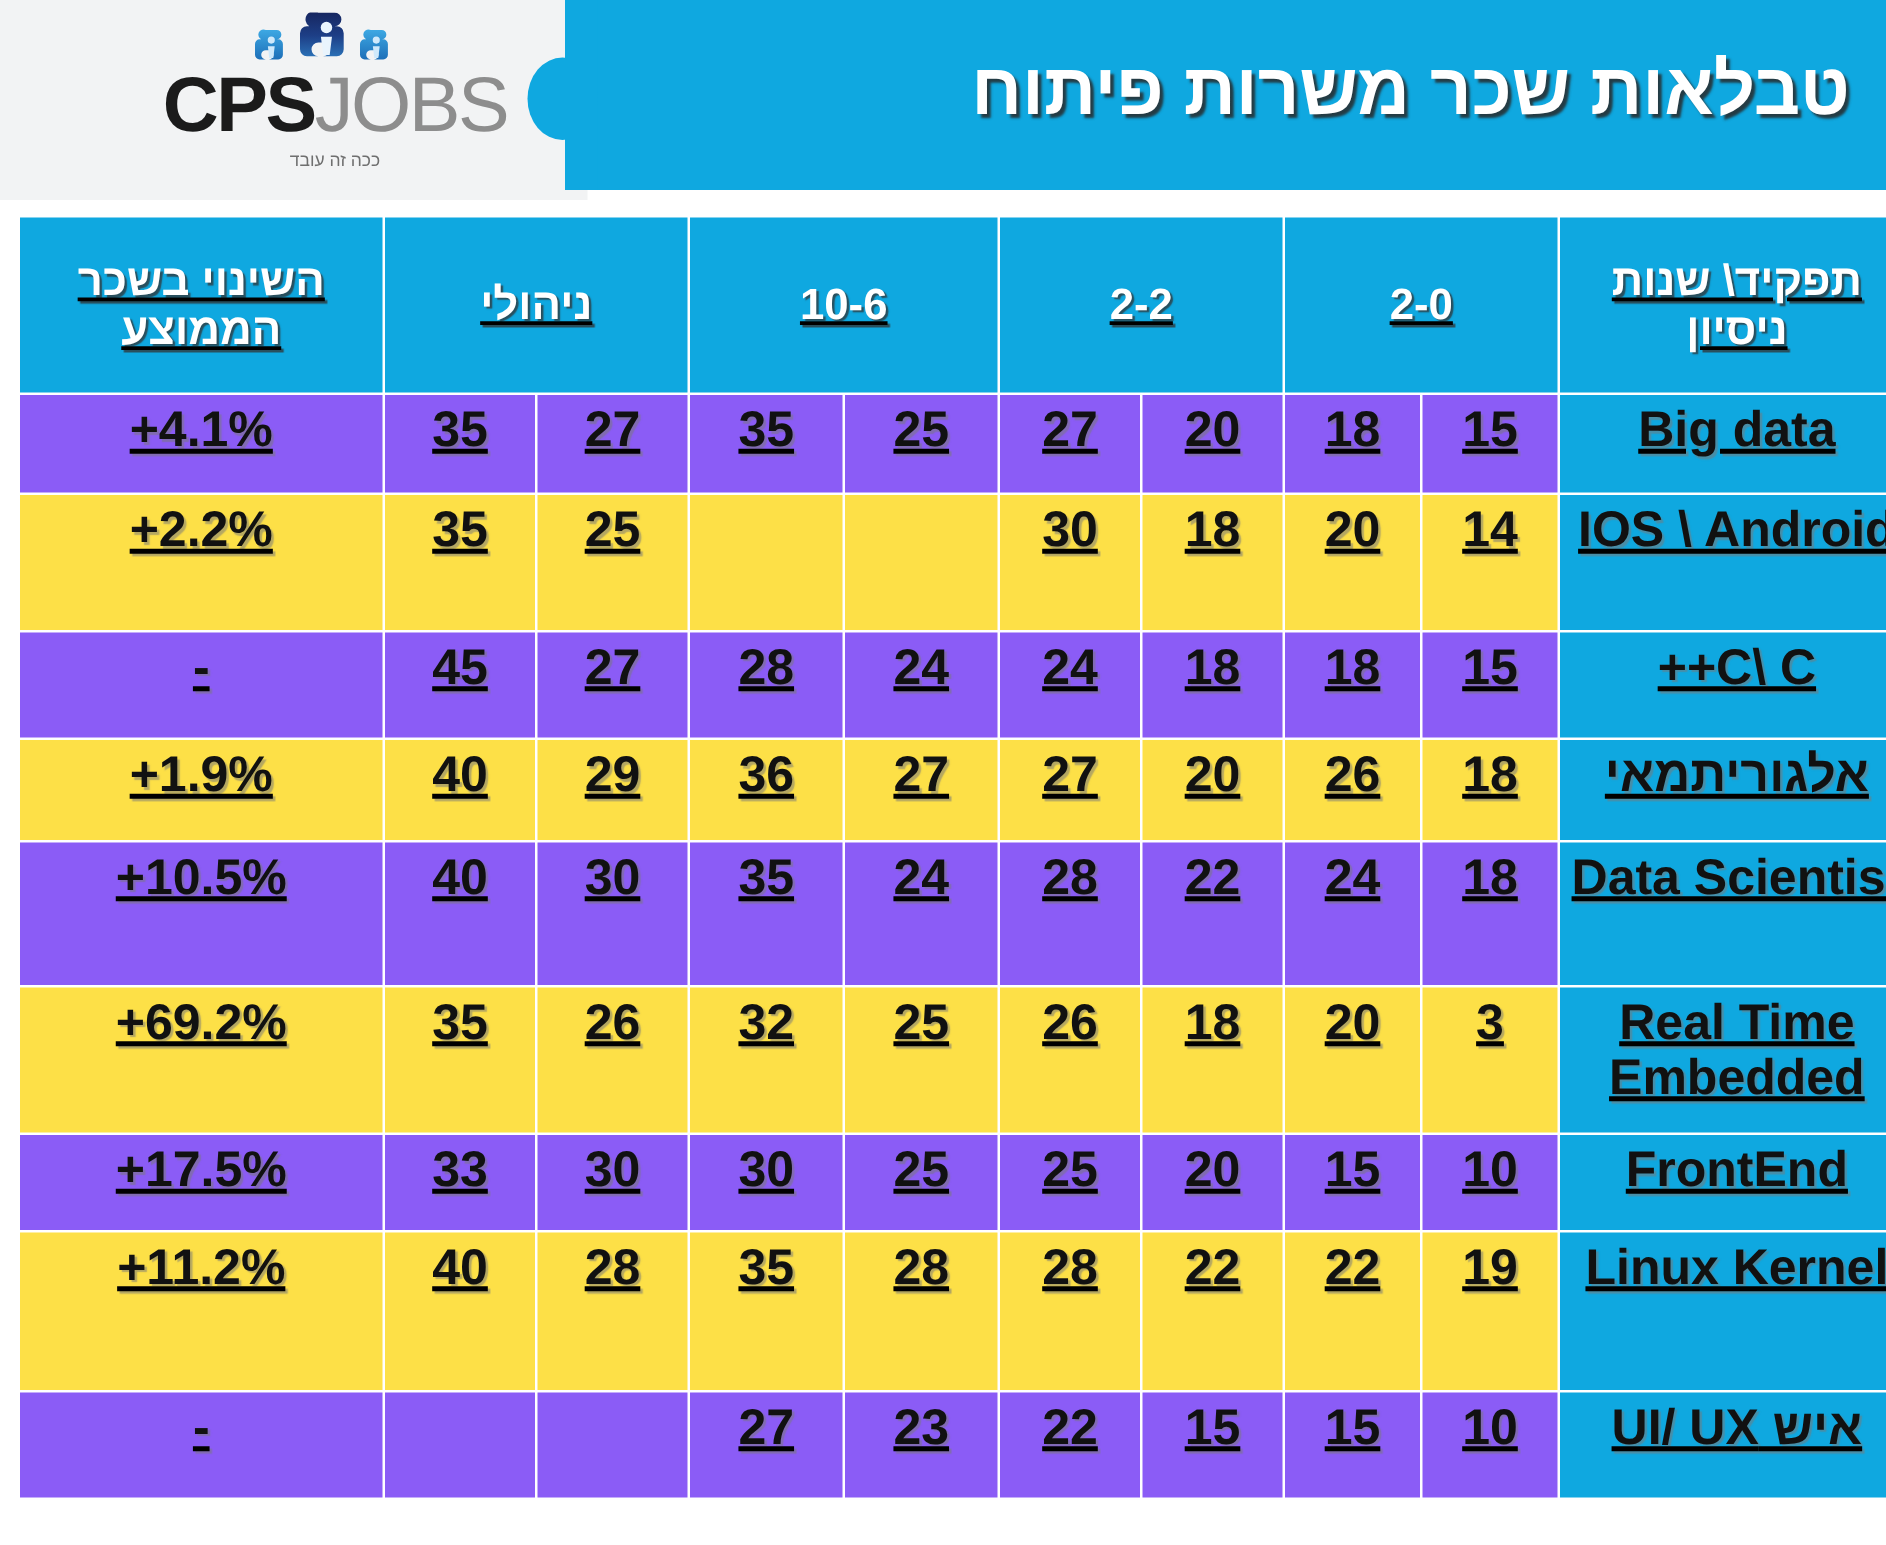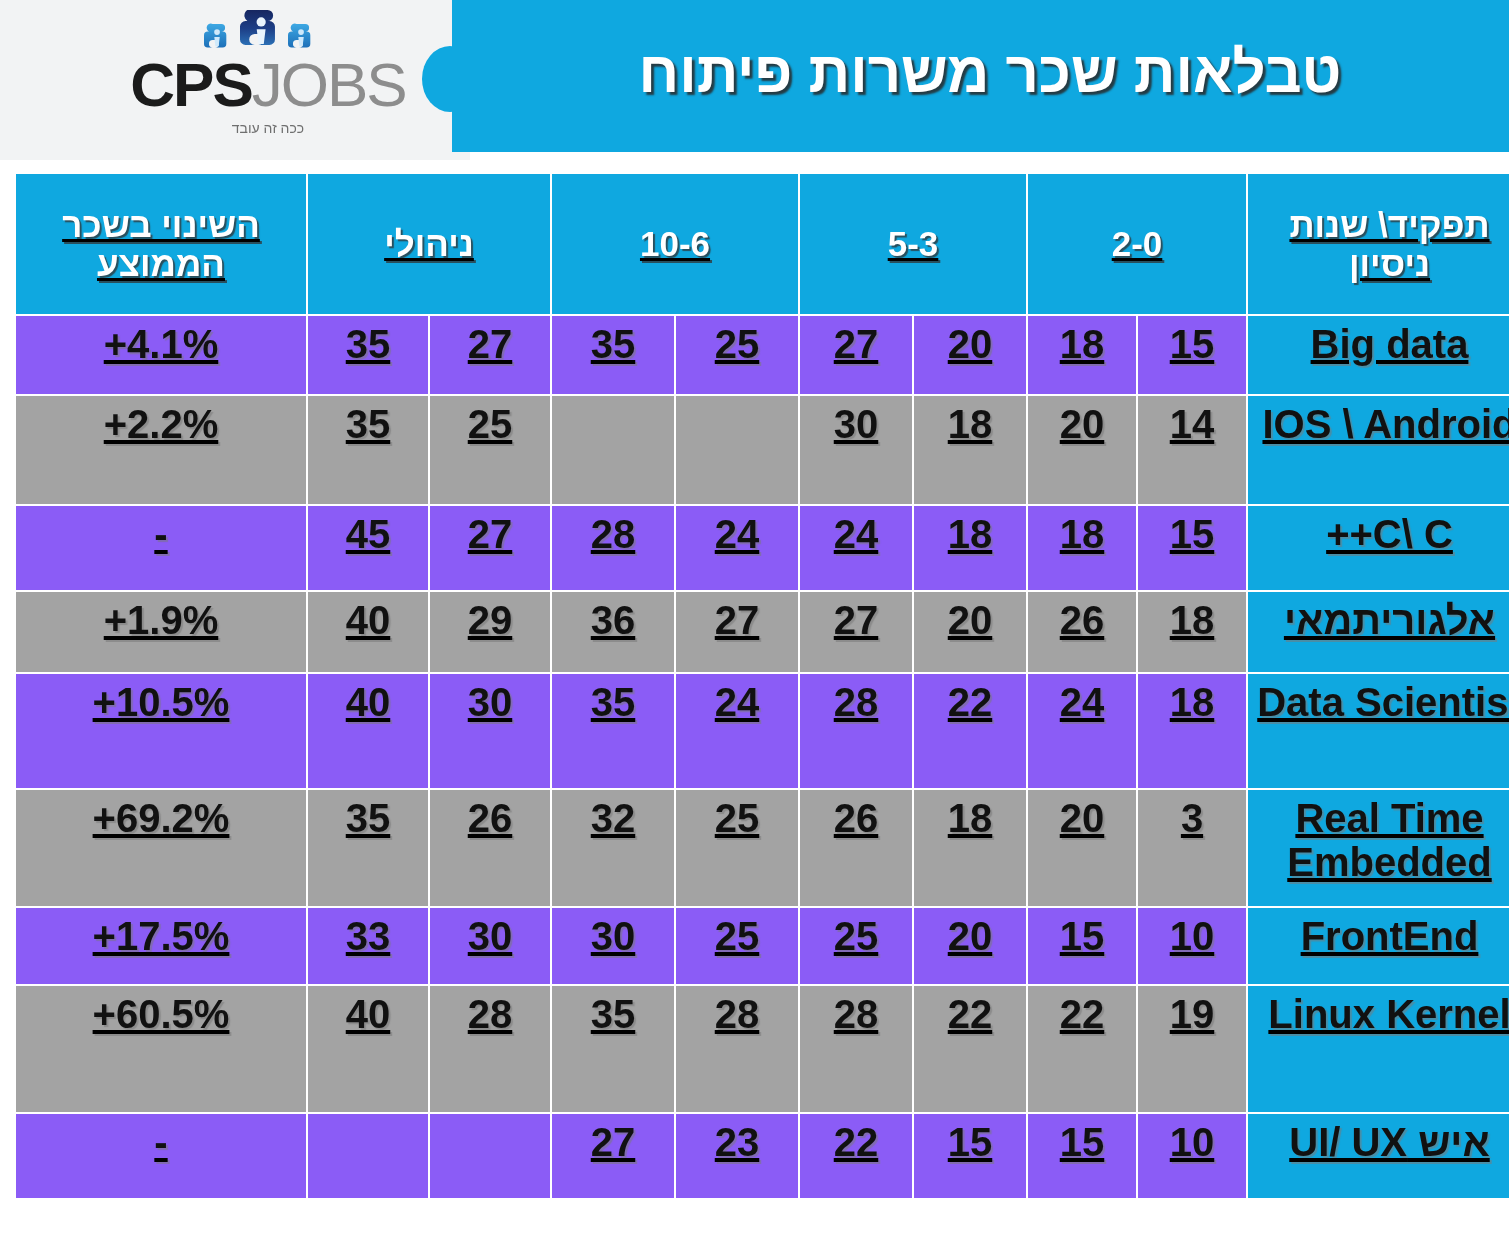--- a/index.html
+++ b/index.html
@@ -87,21 +87,21 @@
     text-align: center;
     font-size: 14px;
     color: #6f6f6f;
     direction: rtl;
   }
 
   .header-title {
     position: absolute;
     left: 500px; top: 38px;
     width: 980px;
-    text-align: center;
+    text-align: right;
     direction: rtl;
     font-size: 58px;
     font-weight: bold;
     color: #ffffff;
     text-shadow: 3px 3px 2px rgba(40,40,40,.85);
     white-space: nowrap;
   }
 
   
   .table-wrap {
@@ -139,21 +139,21 @@
   table.salary td {
     text-align: center;
     vertical-align: top;
     font-size: 40px;
     font-weight: bold;
     color: #111111;
     padding: 6px 2px 4px 2px;
     text-shadow: 2px 2px 1px rgba(120,120,120,.55);
   }
   tr.alt-dark td { background: #8b5cf6; }
-  tr.alt-light td { background: #a3a3a3; }
+  tr.alt-light td { background: #fde047; }
 
   td.change {
     color: #00a550;
     font-size: 40px;
     vertical-align: bottom;
     padding-bottom: 10px;
     text-shadow: none;
   }
   td.role {
     background: #0fa8e0 !important;
@@ -238,21 +238,21 @@
         <col style="width:108px">
           <col style="width:108px">
         <col style="width:283px">
       </colgroup>
 
       <thead>
         <tr>
           <th class="hdr-change">השינוי בשכר הממוצע</th>
           <th class="hdr-mgmt" colspan="2">ניהולי</th>
           <th class="hdr-band" colspan="2">10-6</th>
-          <th class="hdr-band" colspan="2">5-3</th>
+          <th class="hdr-band" colspan="2">2-2</th>
           <th class="hdr-band" colspan="2">2-0</th>
           <th class="hdr-exp">תפקיד\ שנות ניסיון</th>
         </tr>
       </thead>
 
       <tbody>
 
         <tr class="alt-dark" style="height:78px">
           <td class="change">+4.1%</td>
           <td class="num">35</td>
@@ -338,21 +338,21 @@
           <td class="num">30</td>
           <td class="num">25</td>
           <td class="num">25</td>
           <td class="num">20</td>
           <td class="num">15</td>
           <td class="num">10</td>
           <td class="role">FrontEnd</td>
         </tr>
 
         <tr class="alt-light" style="height:126px">
-          <td class="change">+60.5%</td>
+          <td class="change">+11.2%</td>
           <td class="num">40</td>
           <td class="num">28</td>
           <td class="num">35</td>
           <td class="num">28</td>
           <td class="num">28</td>
           <td class="num">22</td>
           <td class="num">22</td>
           <td class="num">19</td>
           <td class="role">Linux Kernel</td>
         </tr>

